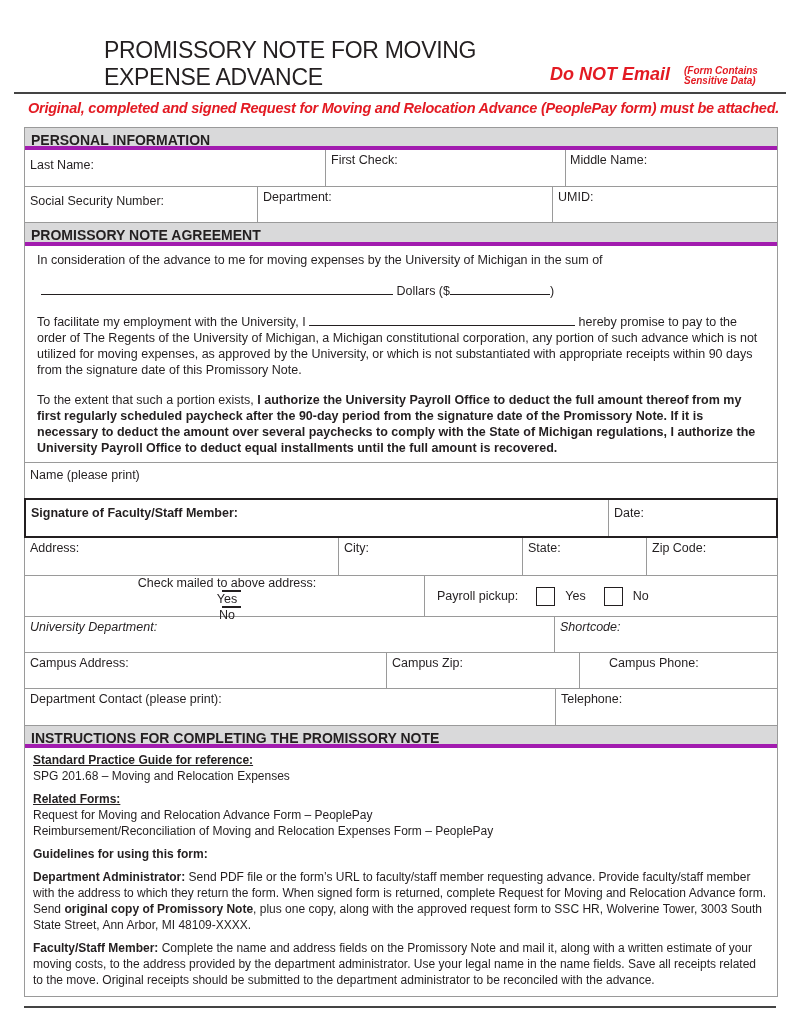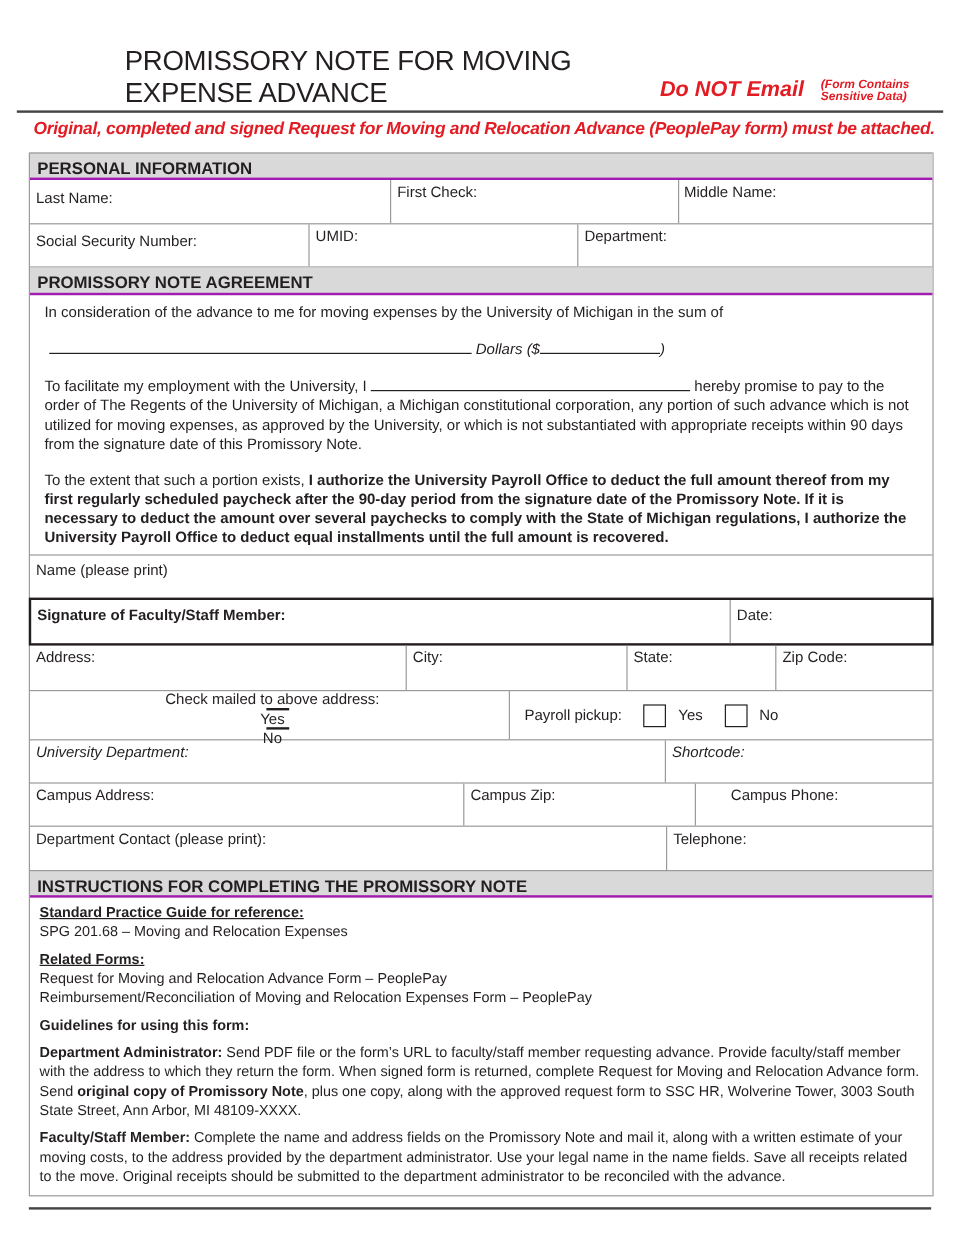--- a/index.html
+++ b/index.html
@@ -3,21 +3,21 @@
 <meta charset="utf-8">
 <style>
   html, body { margin:0; padding:0; background:#ffffff; }
   body { width:800px; height:1030px; position:relative; font-family:"Liberation Sans", sans-serif; color:#231f20; overflow:hidden; }
   .title { position:absolute; left:104px; top:37px; font-size:23px; line-height:27px; color:#231f20; letter-spacing:-0.3px; font-weight:normal; }
   .donot { position:absolute; left:550px; top:64px; font-size:18px; font-weight:bold; font-style:italic; color:#e31b23; }
   .sensitive { position:absolute; left:684px; top:66px; font-size:10px; line-height:10px; font-weight:bold; font-style:italic; color:#e31b23; }
   .rule-top { position:absolute; left:14px; top:92px; width:772px; height:2px; background:#444; }
   .notice { position:absolute; left:28px; top:100px; font-size:14.5px; font-weight:bold; font-style:italic; color:#e31b23; letter-spacing:-0.25px; white-space:nowrap; }
   .form { position:absolute; left:24px; top:127px; width:752px; border-left:1px solid #9a9a9a; border-right:1px solid #9a9a9a; }
-  .sec { background:#d9d9da; border-top:1px solid #9a9a9a; border-bottom:2px solid #a21caf; font-weight:bold; font-size:14px; padding:0 6px; height:23px; line-height:24px; box-sizing:border-box; }
+  .sec { background:#d9d9da; border-top:1px solid #9a9a9a; border-bottom:4px solid #a21caf; font-weight:bold; font-size:14px; padding:0 6px; height:23px; line-height:24px; box-sizing:border-box; }
   .row { display:flex; border-bottom:1px solid #9a9a9a; box-sizing:border-box; }
   .cell { font-size:12.5px; padding:3px 5px; box-sizing:border-box; border-right:1px solid #9a9a9a; }
   .cell:last-child { border-right:none; }
   .agree { font-size:12.5px; line-height:16px; padding:6px 12px 6px 12px; border-bottom:1px solid #9a9a9a; }
   .agree p { margin:0 0 14px 0; }
   .agree p:last-child { margin-bottom:0; }
   .sigrow { display:flex; border:2px solid #231f20; margin:0 -1px; height:40px; box-sizing:border-box; }
   .cb-row { display:flex; height:40px; border-bottom:1px solid #9a9a9a; font-size:12.5px; align-items:center; }
   .cb { display:inline-block; width:19px; height:19px; border:1px solid #231f20; box-sizing:border-box; vertical-align:middle; margin:0 10px 0 18px; cursor:pointer; }
   .instr { font-size:12px; line-height:16px; padding:4px 8px 8px 8px; border-bottom:1px solid #9a9a9a; }
@@ -45,28 +45,28 @@
 <div class="form">
 
   <div class="sec">PERSONAL INFORMATION</div>
   <div class="row" style="height:37px;">
     <div class="cell" style="width:301px;padding-top:8px;"><span>Last Name:</span></div>
     <div class="cell" style="width:240px;"><span>First Check:</span></div>
     <div class="cell" style="flex:1;padding-left:4px;"><span>Middle Name:</span></div>
   </div>
   <div class="row" style="height:36px;">
     <div class="cell" style="width:233px;padding-top:7px;"><span>Social Security Number:</span></div>
+    <div class="cell" style="flex:1;"><span>Department:</span></div>
     <div class="cell" style="width:224px;"><span>UMID:</span></div>
-    <div class="cell" style="flex:1;"><span>Department:</span></div>
   </div>
 
   <div class="sec" style="border-top:none;">PROMISSORY NOTE AGREEMENT</div>
   <div class="agree">
     <p>In consideration of the advance to me for moving expenses by the University of Michigan in the sum of</p>
-    <p style="margin-left:4px;font-style:italic;">
+    <p style="margin-left:4px;">
       <span class="line" style="width:352px;"></span>
       <span>Dollars ($</span><span class="line" style="width:100px;"></span><span>)</span>
     </p>
     <p>
       <span>To facilitate my employment with the University, I</span>
       <span class="line" style="width:266px;"></span>
       <span>hereby promise to pay to the order</span>
       <span>of The Regents of the University of Michigan, a Michigan constitutional corporation, any portion of such advance which is not utilized for moving expenses, as approved by the University, or which is not substantiated with appropriate receipts within 90 days from the signature date of this Promissory Note.</span>
     </p>
     <p>

